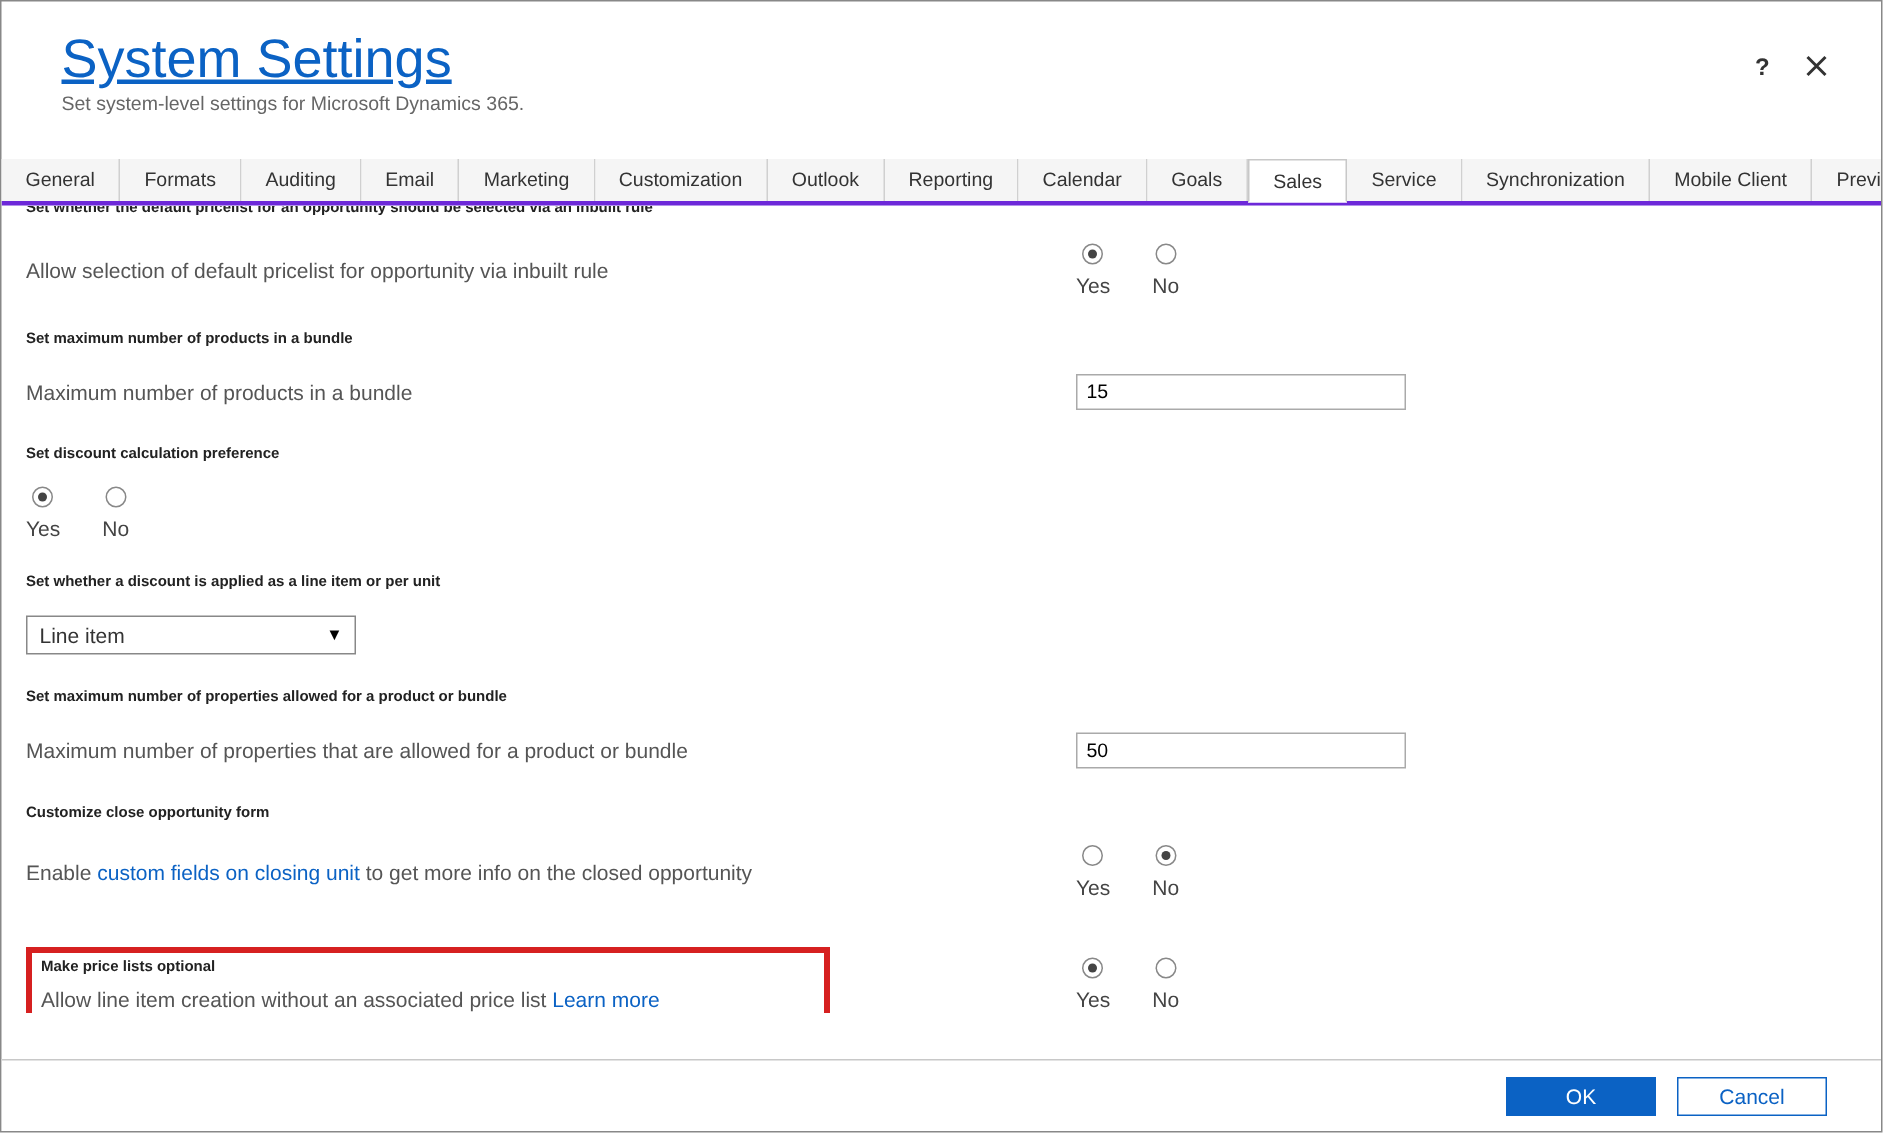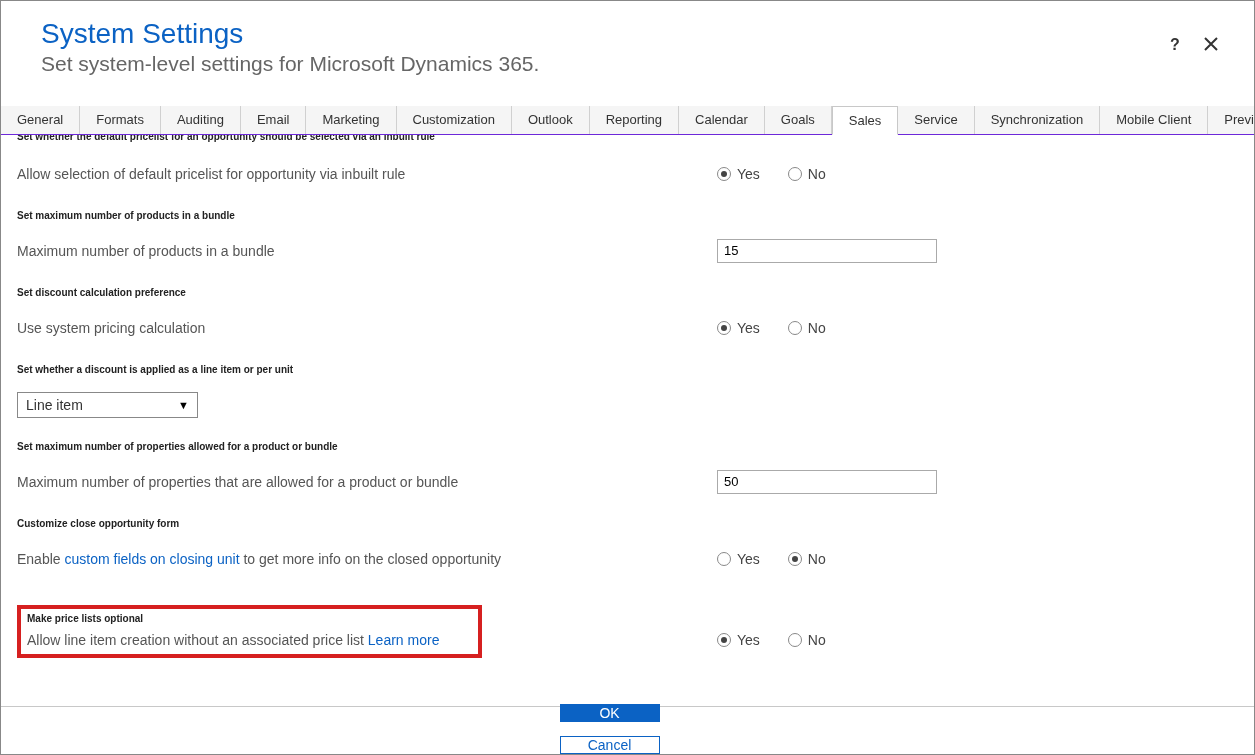--- a/index.html
+++ b/index.html
@@ -15,27 +15,28 @@
     border: 1px solid #888;
     position: relative;
   }
   
   .header {
     padding: 18px 40px 10px 40px;
     position: relative;
   }
   .header h1 {
     margin: 0 0 2px 0;
-    font-size: 28px;
+    font-size: 36px;
     font-weight: 400;
     color: #0b62c4;
     line-height: 1.1;
+    text-decoration: underline;
   }
   .header .subtitle {
-    font-size: 21px;
+    font-size: 13px;
     color: #666;
   }
   .header-icons {
     position: absolute;
     top: 34px;
     right: 34px;
     display: flex;
     gap: 18px;
     align-items: center;
   }
@@ -46,21 +47,21 @@
     align-items: center;
     justify-content: center;
     cursor: pointer;
     color: #333;
   }
   .hdr-icon svg { width: 16px; height: 16px; }
 
   
   .tabs {
     display: flex;
-    border-bottom: 1px solid #6d28d9;
+    border-bottom: 3px solid #6d28d9;
     background: #f5f5f5;
     margin-top: 20px;
   }
   .tab {
     padding: 6px 16px 6px 16px;
     font-size: 13px;
     color: #333;
     border-right: 1px solid #d0d0d0;
     cursor: pointer;
     background: #f5f5f5;
@@ -130,20 +131,21 @@
     gap: 28px;
     align-items: center;
   }
   .radio-opt {
     display: inline-flex;
     align-items: center;
     gap: 6px;
     font-size: 14px;
     color: #444;
     cursor: pointer;
+    flex-direction: column;
   }
   .radio {
     width: 14px; height: 14px;
     border: 1px solid #888;
     border-radius: 50%;
     display: inline-flex;
     align-items: center;
     justify-content: center;
     background: #fff;
   }
@@ -158,21 +160,21 @@
     width: 220px;
     height: 24px;
     padding: 2px 6px;
     font-family: inherit;
     font-size: 13px;
     border: 1px solid #aaa;
     background: #fff;
   }
 
   .select {
-    width: 181px;
+    width: 220px;
     height: 26px;
     border: 1px solid #888;
     background: #fff;
     display: flex;
     align-items: center;
     justify-content: space-between;
     padding: 0 8px;
     font-size: 14px;
     color: #333;
     cursor: pointer;
@@ -186,37 +188,36 @@
   a.inline-link {
     color: #0b62c4;
     text-decoration: none;
     cursor: pointer;
   }
 
   .highlight-box {
     border: 4px solid #d62020;
     padding: 4px 6px 6px 6px;
     margin-top: 16px;
-    width: 465px;
+    width: 536px;
   }
   .highlight-box .section-title { margin-top: 0; }
 
   
   .footer {
     position: absolute;
     left: 0; right: 0; bottom: 0;
     height: 48px;
     border-top: 1px solid #c8c8c8;
     background: #fff;
     display: flex;
     justify-content: flex-end;
     align-items: center;
     gap: 14px;
     padding-right: 36px;
-    flex-direction: column;
   }
   .btn {
     min-width: 100px;
     height: 26px;
     font-family: inherit;
     font-size: 14px;
     cursor: pointer;
     border: 1px solid #0b62c4;
     background: #fff;
     color: #0b62c4;
@@ -292,21 +293,20 @@
   <div class="section-title">Set maximum number of products in a bundle</div>
   <div class="row">
     <div class="label">Maximum number of products in a bundle</div>
     <div class="control">
       <input class="text-input" value="15" style="">
     </div>
   </div>
 
   <div class="section-title">Set discount calculation preference</div>
   <div class="row">
-    <div class="label">Use system pricing calculation</div>
     <div class="control">
       <div class="radio-group">
         <span class="radio-opt">
           <span class="radio selected"></span>
           <span>Yes</span>
         </span>
         <span class="radio-opt">
           <span class="radio"></span>
           <span>No</span>
         </span>

